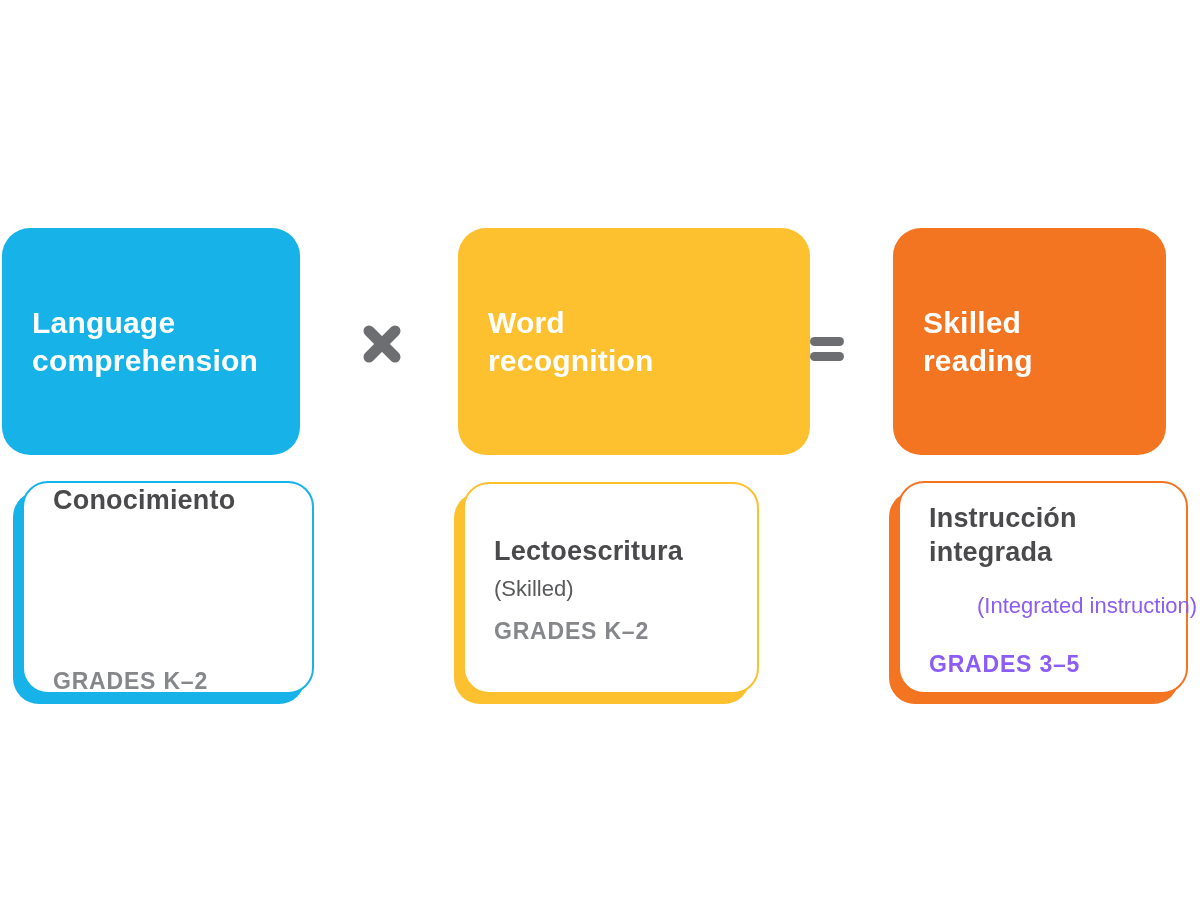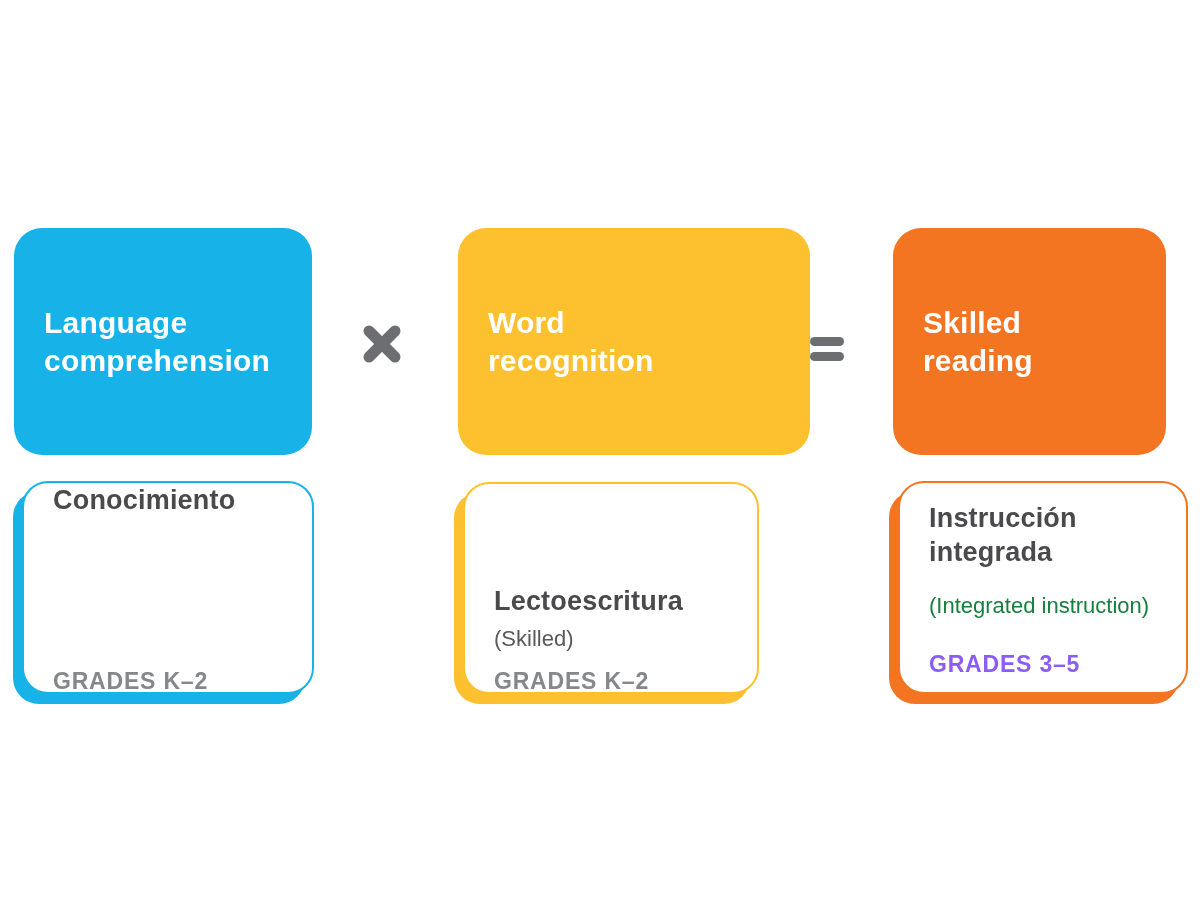--- a/index.html
+++ b/index.html
@@ -81,21 +81,21 @@
     font-weight: 700;
     letter-spacing: 0.8px;
     white-space: nowrap;
   }
 </style>
 </head>
 <body>
 
 <div class="canvas">
 
-  <section class="top-card" style="left: 14px; width: 298px; background-color: rgb(23, 178, 232);">
+  <section class="top-card" style="left: 2px; width: 298px; background-color: rgb(23, 178, 232);">
     <h2 class="top-card-title">Language
 comprehension</h2>
   </section>
 
   <div class="operator" style="left:361px; top:323px;">
     <svg width="42" height="42" viewBox="0 0 42 42">
       <g fill="none" stroke-linecap="round" stroke-width="11" stroke="#6d6e71">
         <line x1="8" y1="8" x2="34" y2="34"></line>
         <line x1="34" y1="8" x2="8" y2="34"></line>
       </g>
@@ -124,30 +124,30 @@
   <section class="program-card" style="left:22px; top:481px; width:292px; height:213px;">
     <div class="program-card-back" style="background-color: rgb(23, 178, 232);"></div>
     <div class="program-card-front" style="border-color: rgb(23, 178, 232); justify-content: space-between;">
       <h3 class="program-title" style="color: rgb(74, 74, 76);">Conocimiento</h3>
       <p class="program-grades" style="color: rgb(133, 135, 138);">GRADES K–2</p>
     </div>
   </section>
 
   <section class="program-card" style="left:463px; top:482px; width:296px; height:212px;">
     <div class="program-card-back" style="background-color: rgb(253, 193, 48);"></div>
-    <div class="program-card-front" style="border-color: rgb(253, 193, 48); justify-content: flex-end;">
+    <div class="program-card-front" style="border-color: rgb(253, 193, 48);">
       <h3 class="program-title" style="color: rgb(74, 74, 76);">Lectoescritura</h3>
       <p class="program-subtitle" style="color: rgb(88, 89, 91);">(Skilled)</p>
       <p class="program-grades" style="color: rgb(133, 135, 138);">GRADES K–2</p>
     </div>
   </section>
 
   <section class="program-card" style="left:898px; top:481px; width:290px; height:213px;">
     <div class="program-card-back" style="background-color: rgb(243, 116, 33);"></div>
     <div class="program-card-front" style="border-color: rgb(243, 116, 33); gap: 16px;">
       <h3 class="program-title" style="color: rgb(74, 74, 76);">Instrucción
 integrada</h3>
-      <p class="program-subtitle" style="color: #15803d;">(Integrated instruction)</p>
+      <p class="program-subtitle" style="color: #8b5cf6; margin-left: 48px;">(Integrated instruction)</p>
       <p class="program-grades" style="color: #8b5cf6;">GRADES 3–5</p>
     </div>
   </section>
 
 </div>
 
 </body></html>

